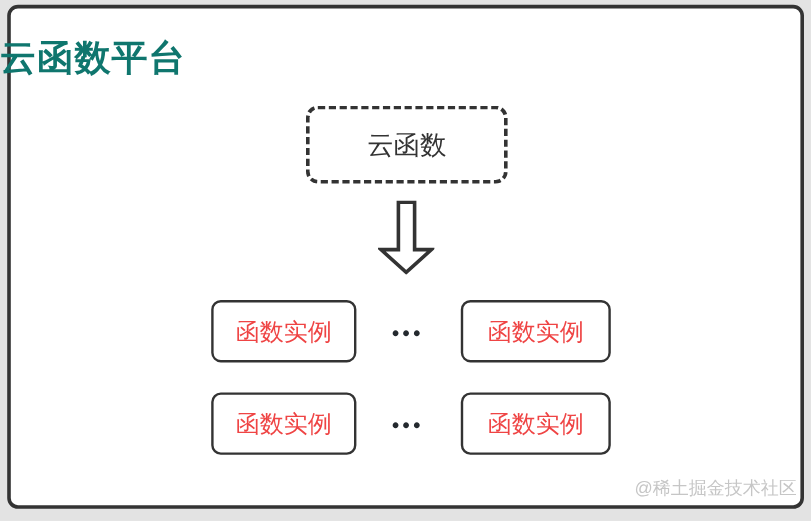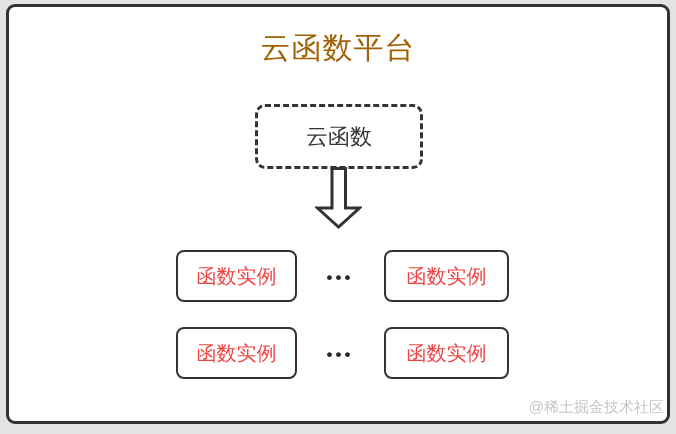--- a/index.html
+++ b/index.html
@@ -18,29 +18,28 @@
     left: 6px; top: 4px;
     width: 664px; height: 420px;
     background: #ffffff;
     border: 3px solid #333333;
     border-radius: 9px;
   }
   .title {
     position: absolute;
     left: 0; top: 28px;
     width: 676px;
-    text-align: center;
     font-size: 30px;
-    font-weight: normal;
-    color: #a16207;
+    font-weight: bold;
+    color: #0f766e;
     letter-spacing: 1px;
   }
   .cloud-box {
     position: absolute;
-    left: 255px; top: 104px;
+    left: 255px; top: 88px;
     width: 168px; height: 65px;
     border: 3px dashed #333333;
     border-radius: 10px;
     background: #ffffff;
     display: flex; align-items: center; justify-content: center;
     font-size: 22px;
     color: #333333;
   }
   .arrow {
     position: absolute;

